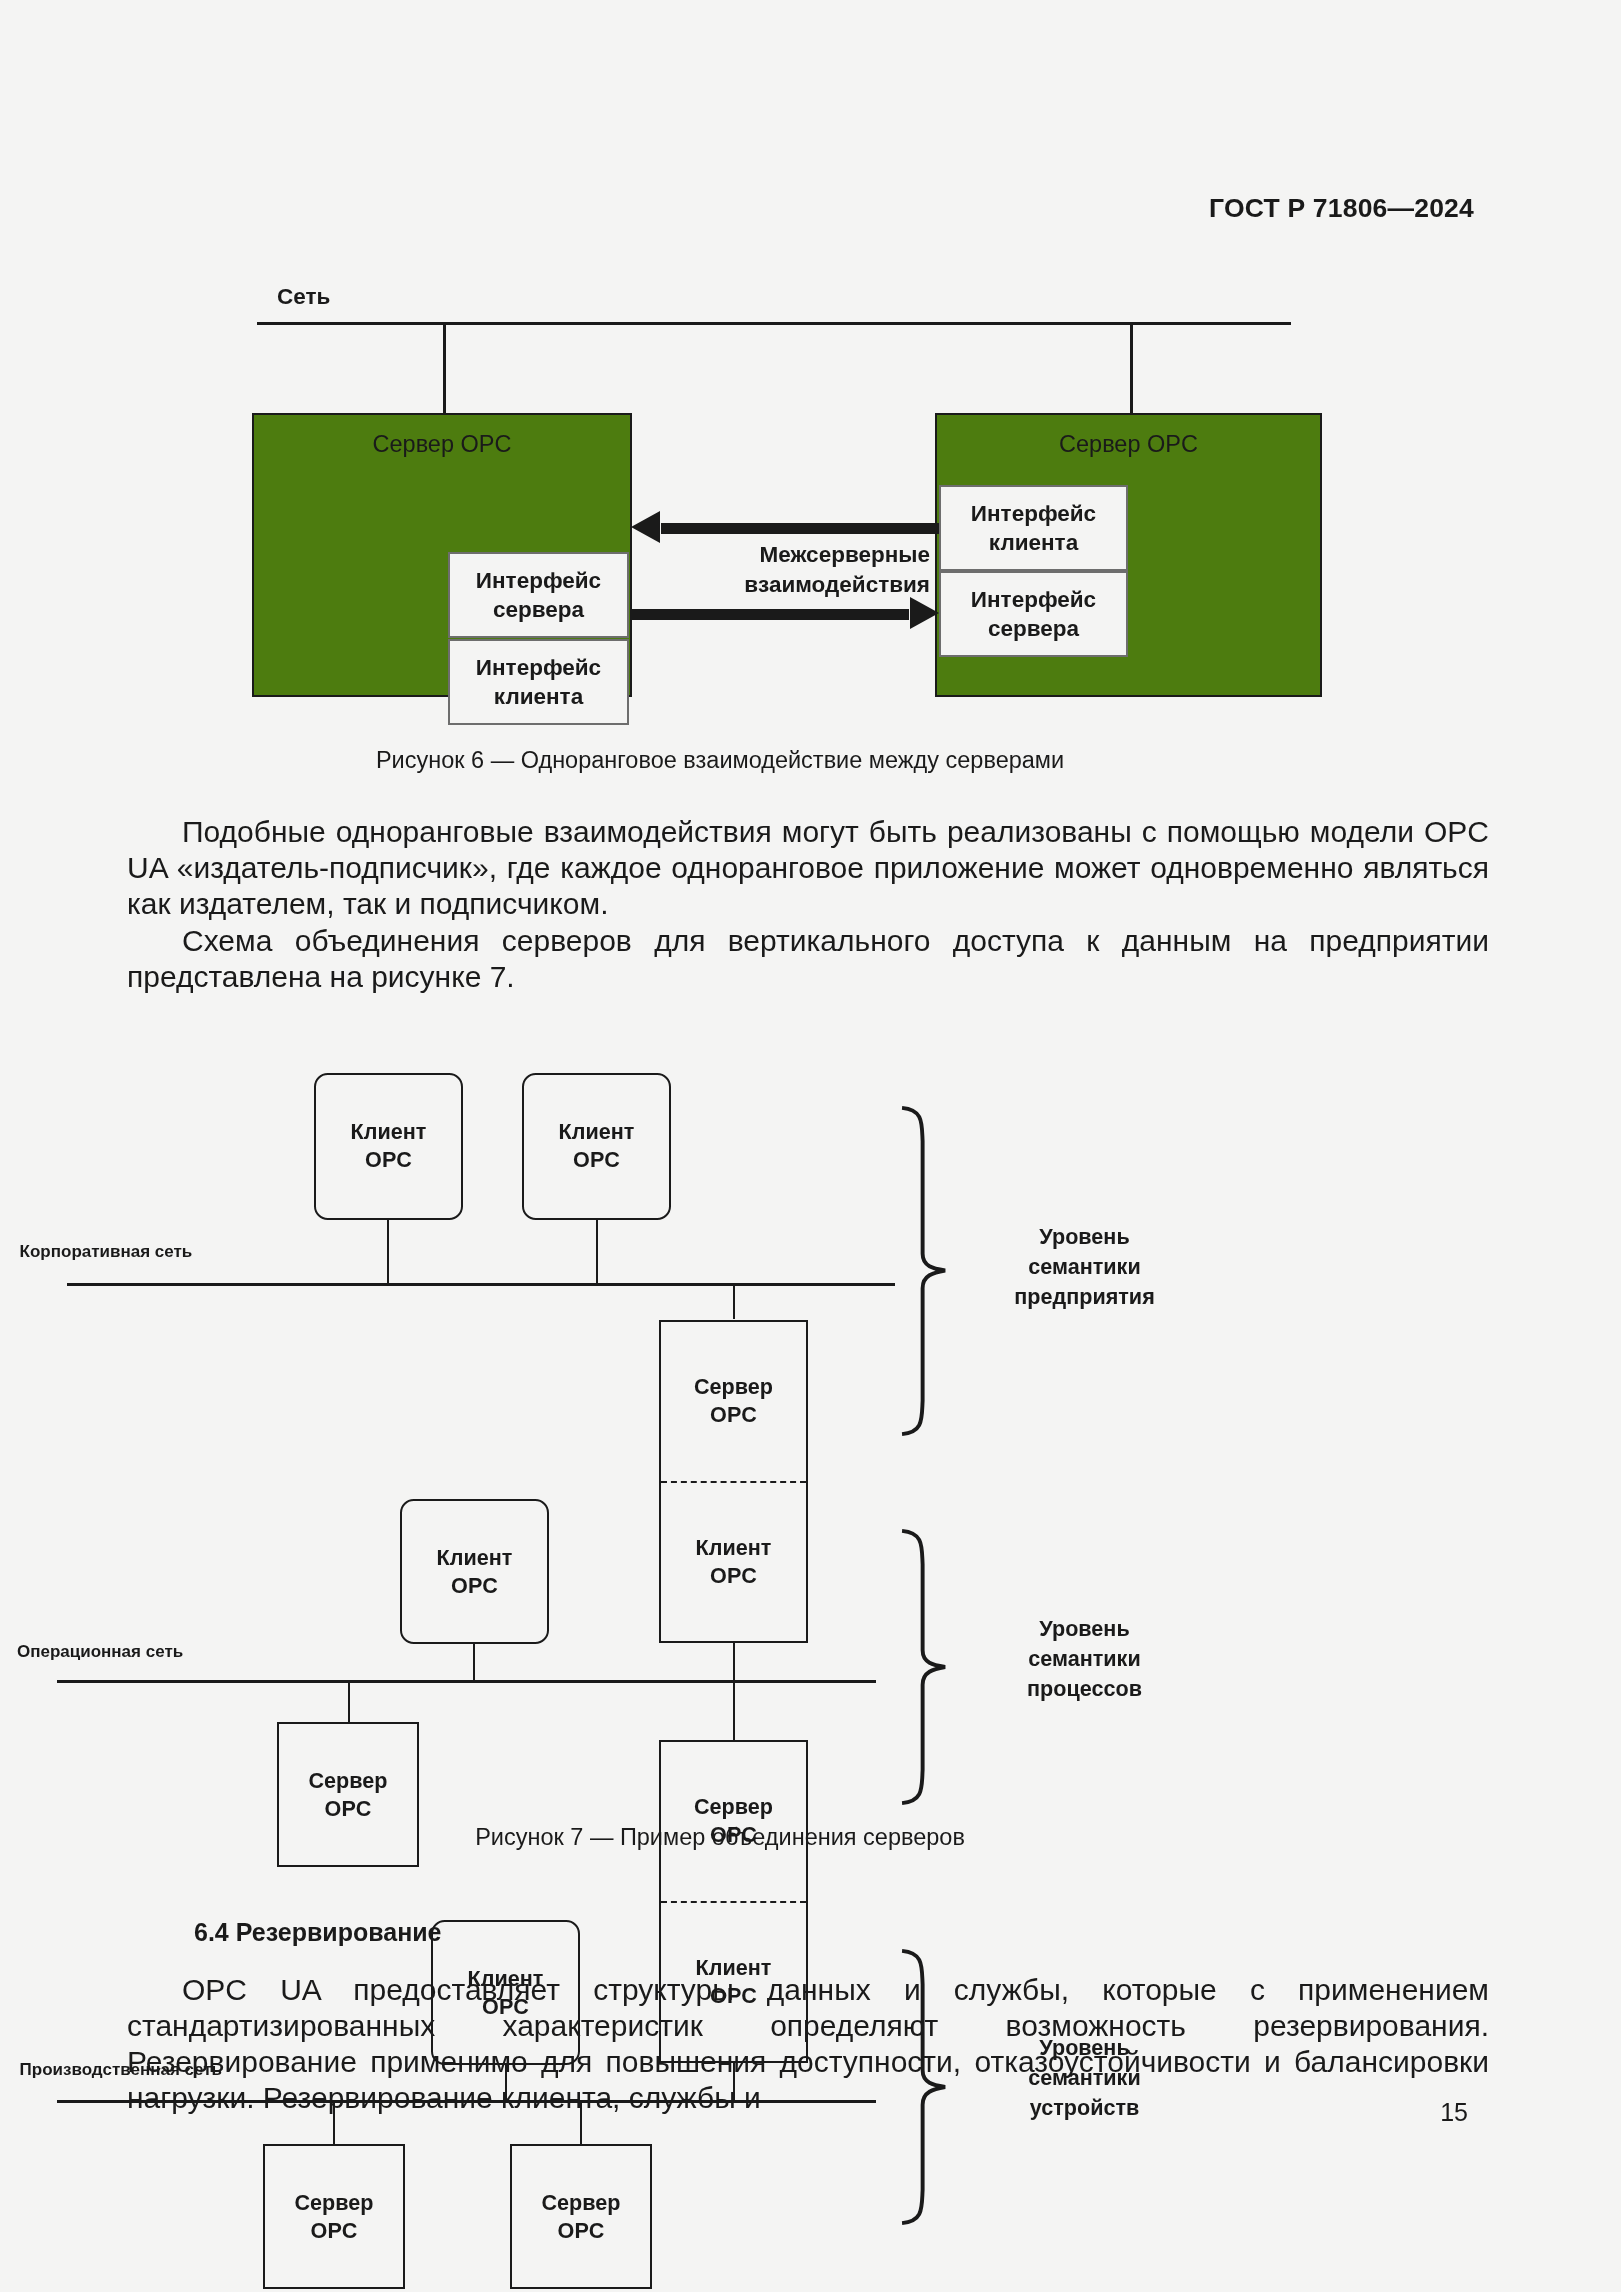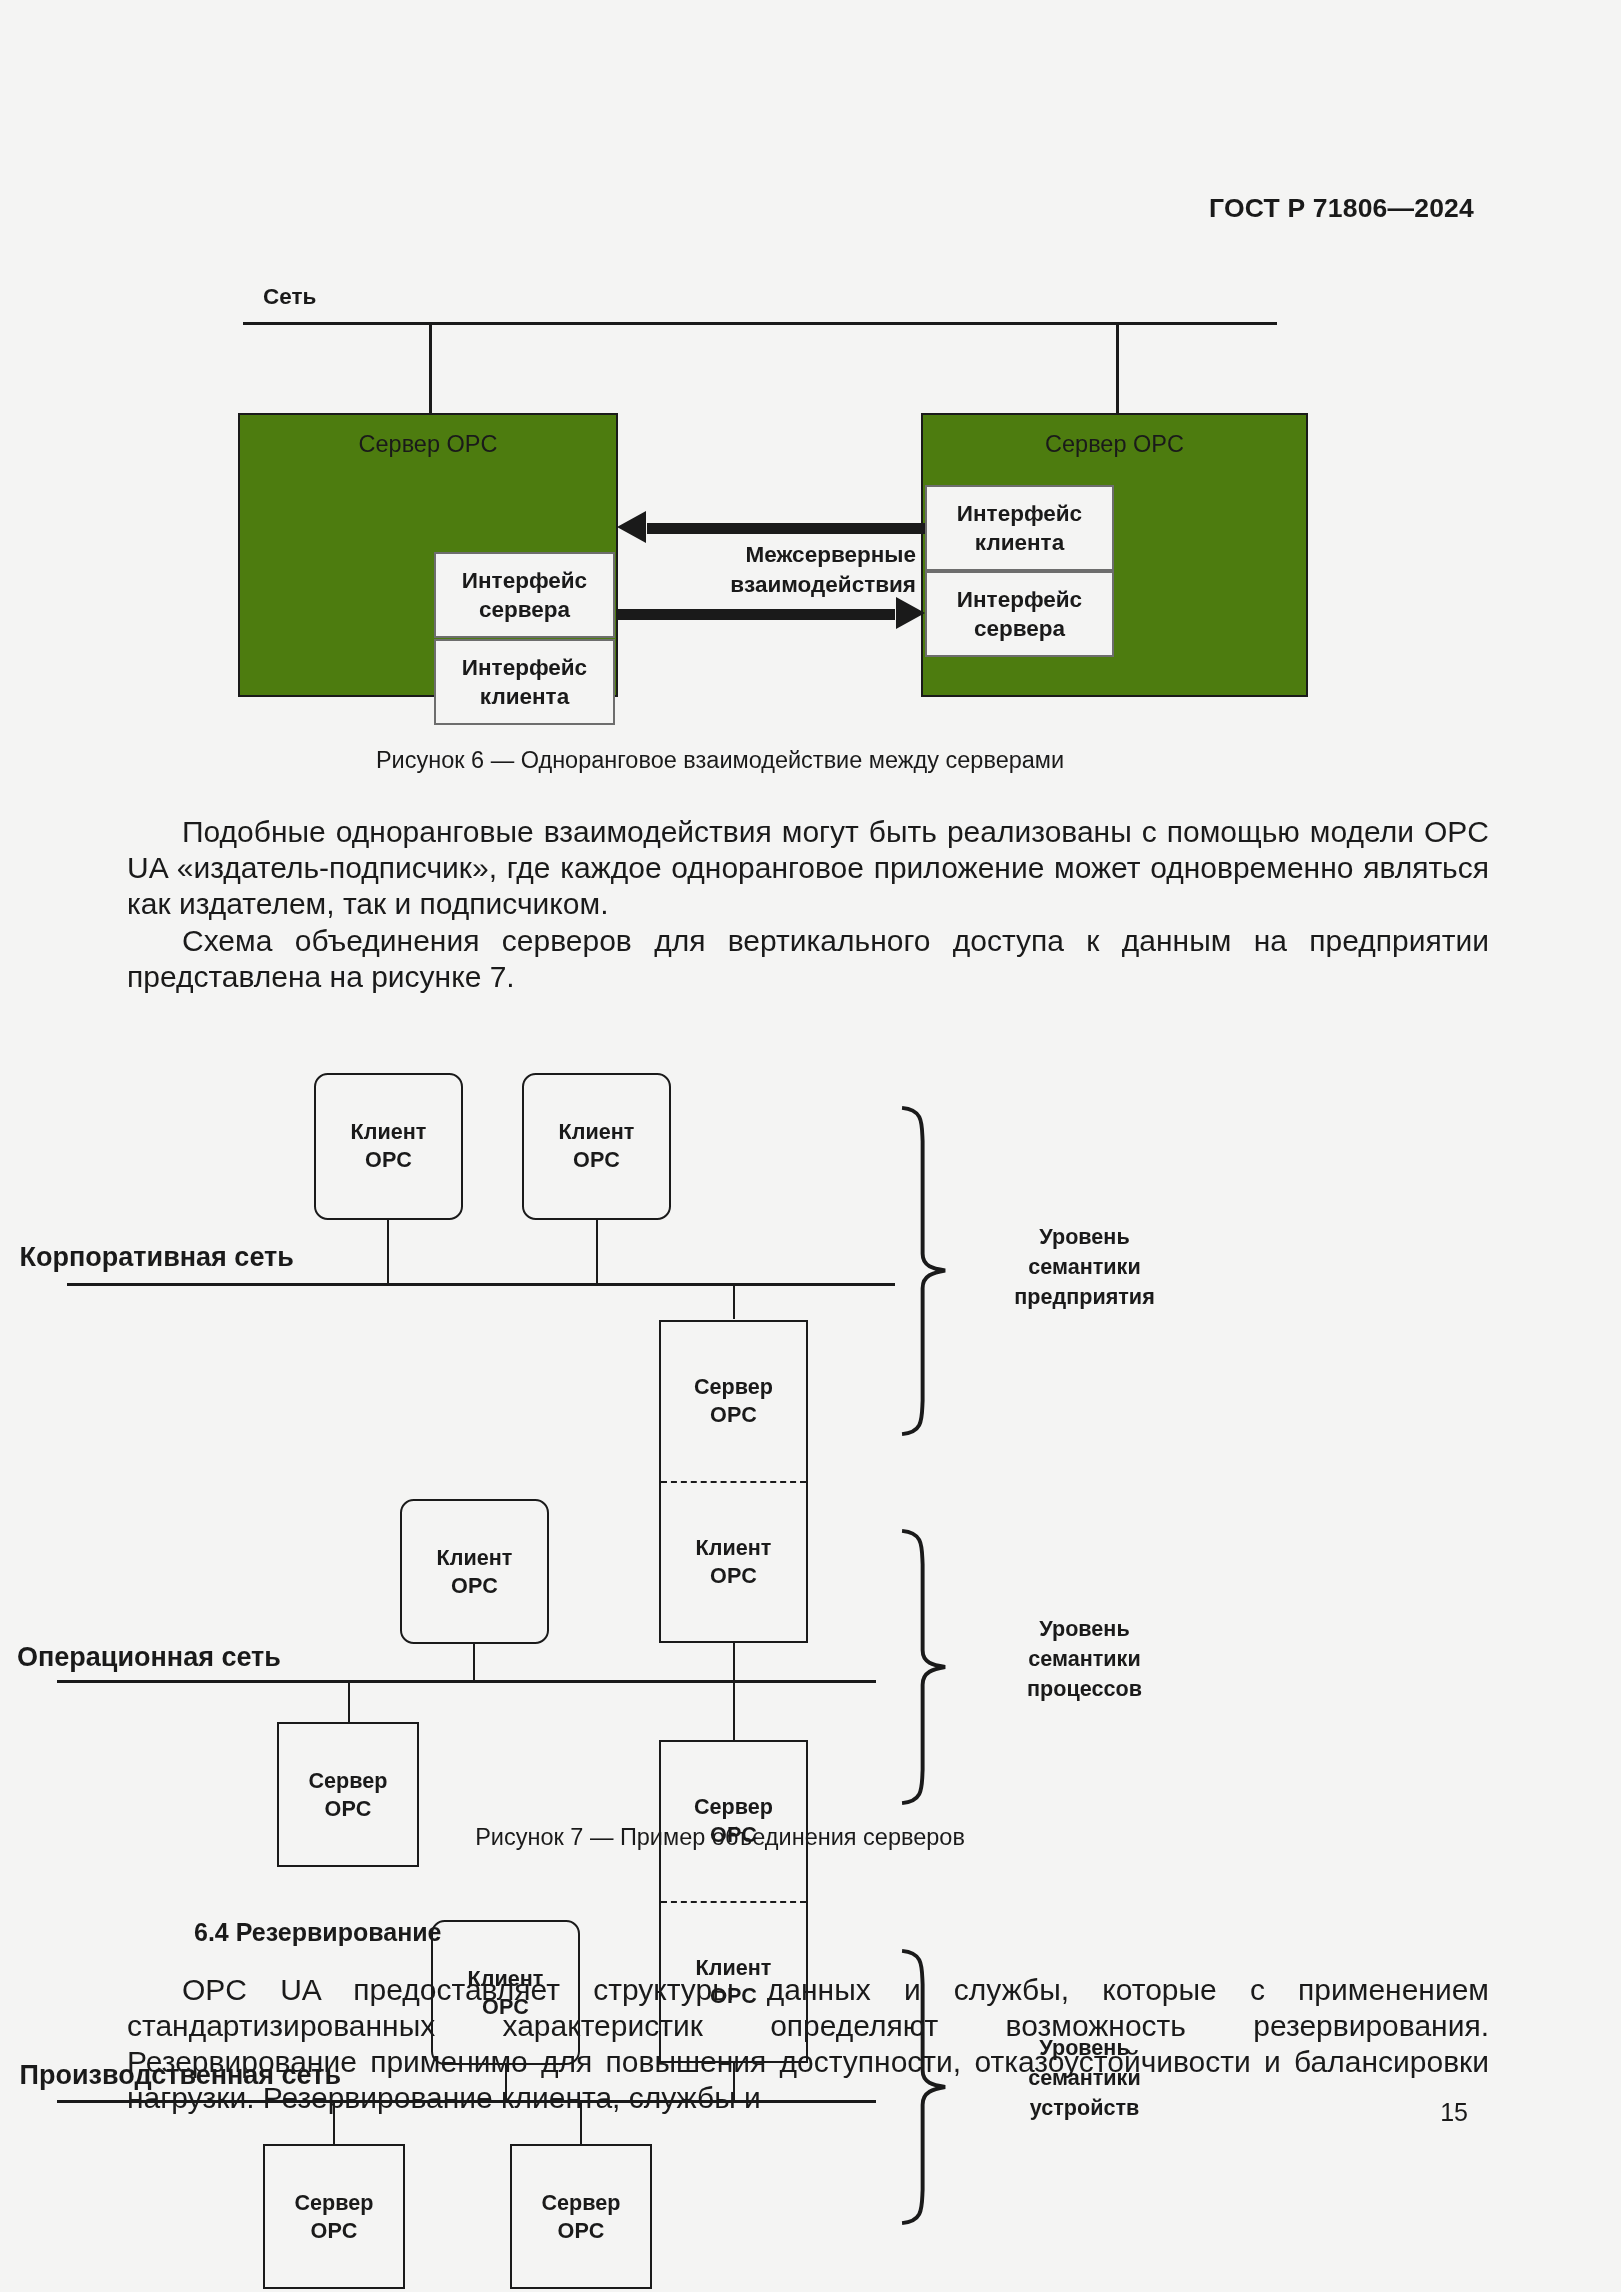--- a/index.html
+++ b/index.html
@@ -58,21 +58,21 @@
     font-weight: bold;
   }
   .page-number {
     position: absolute;
     right: 153px;
     top: 2050px;
     font-size: 25px;
   }
 
   
-  #figure6 { position: absolute; left: 0; top: 225px; width: 1581px; height: 421px; text-decoration: underline; }
+  #figure6 { position: absolute; left: 14px; top: 225px; width: 1581px; height: 421px; text-decoration: underline; }
   .f6-netlabel {
     position: absolute;
     font-size: 22.5px;
     font-weight: bold;
   }
   .f6-hline {
     position: absolute;
     background: #1a1a1a;
     height: 2.9px;
   }
@@ -126,21 +126,21 @@
     text-align: right;
     font-size: 22.5px;
     line-height: 30px;
     font-weight: bold;
   }
 
   
   #figure7 { position: absolute; left: 0; top: 1000px; width: 1621px; height: 765px; }
   .f7-netlabel {
     position: absolute;
-    font-size: 27px;
+    font-size: 17px;
     font-weight: bold;
     white-space: nowrap;
   }
   .f7-bus {
     position: absolute;
     background: #1a1a1a;
     height: 2.9px;
   }
   .f7-drop {
     position: absolute;

